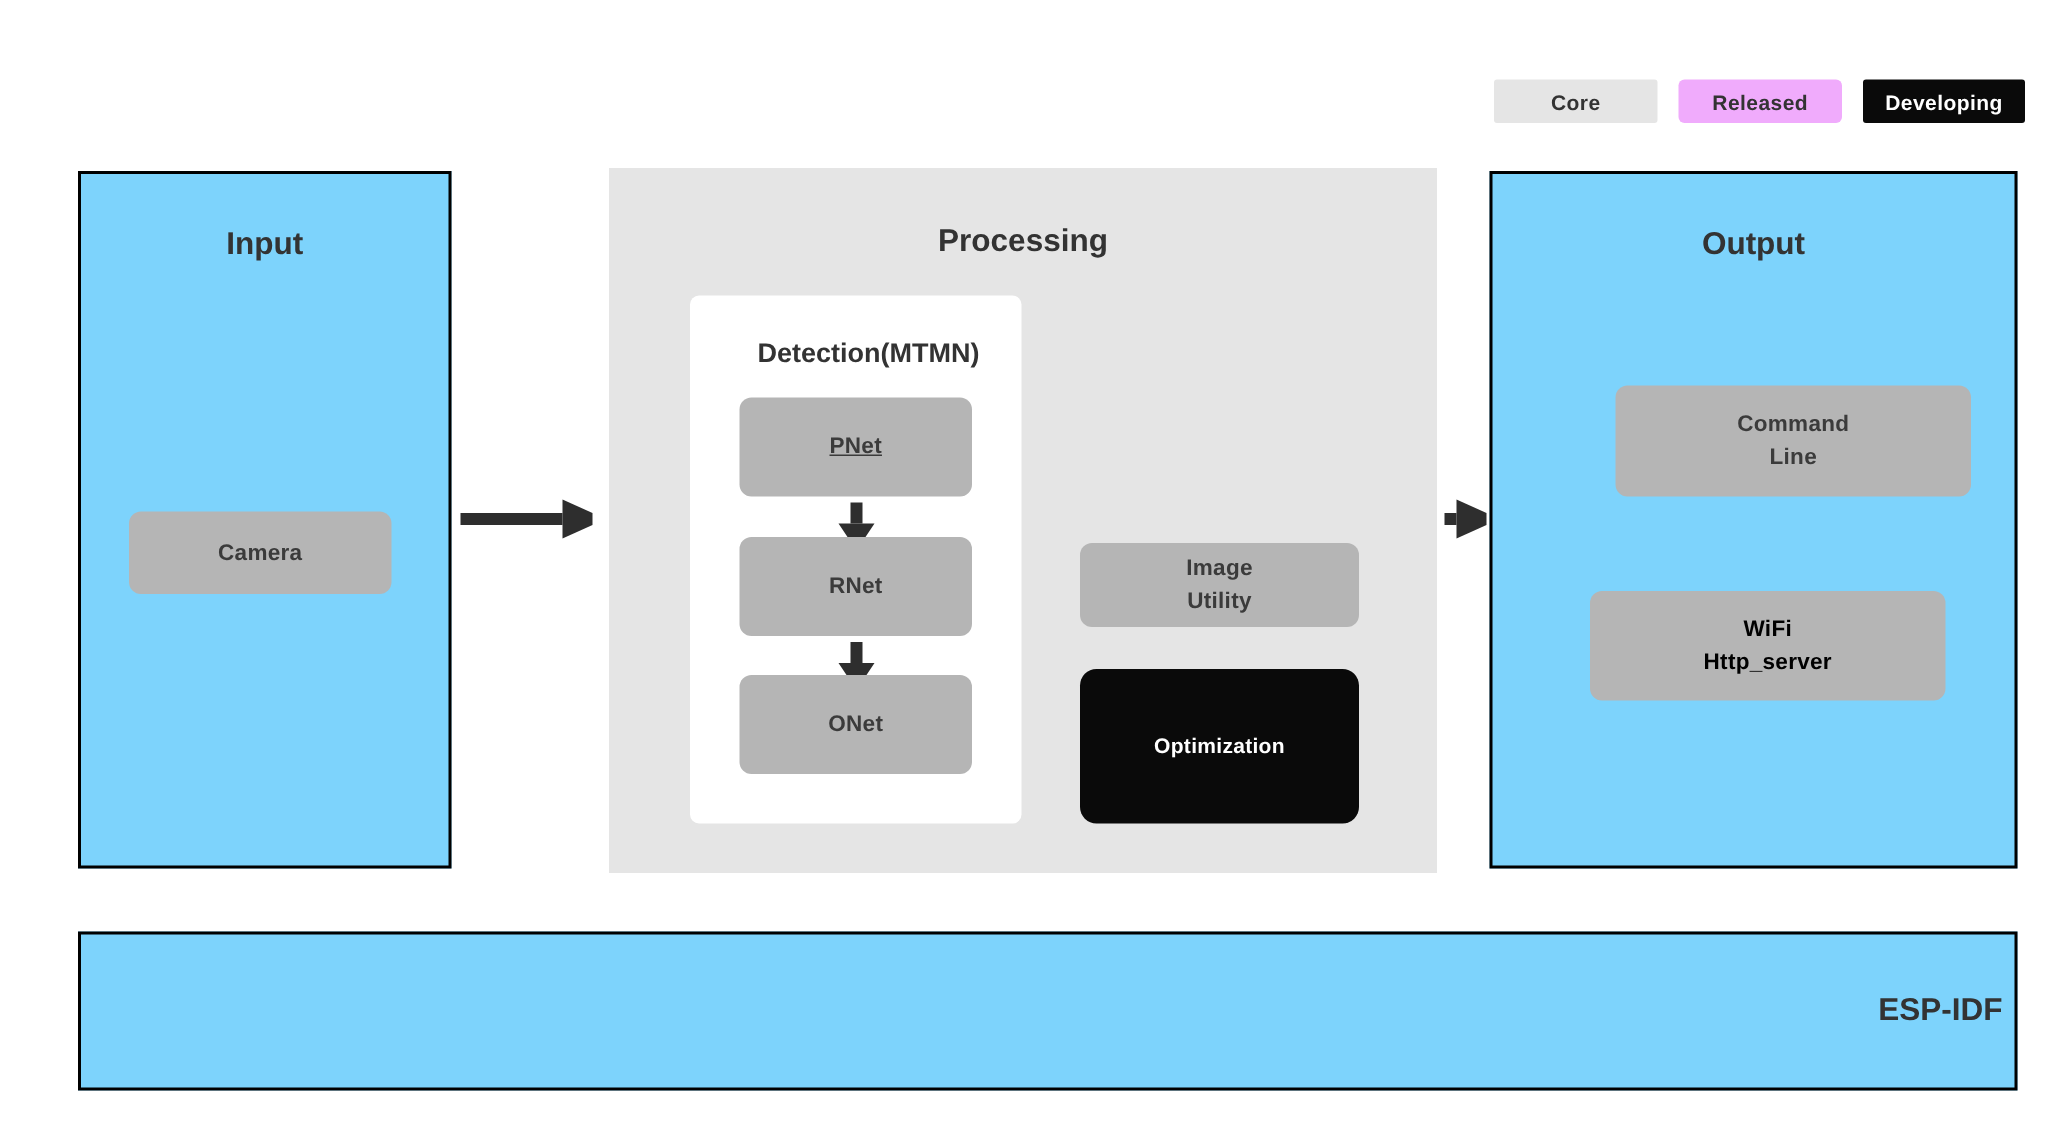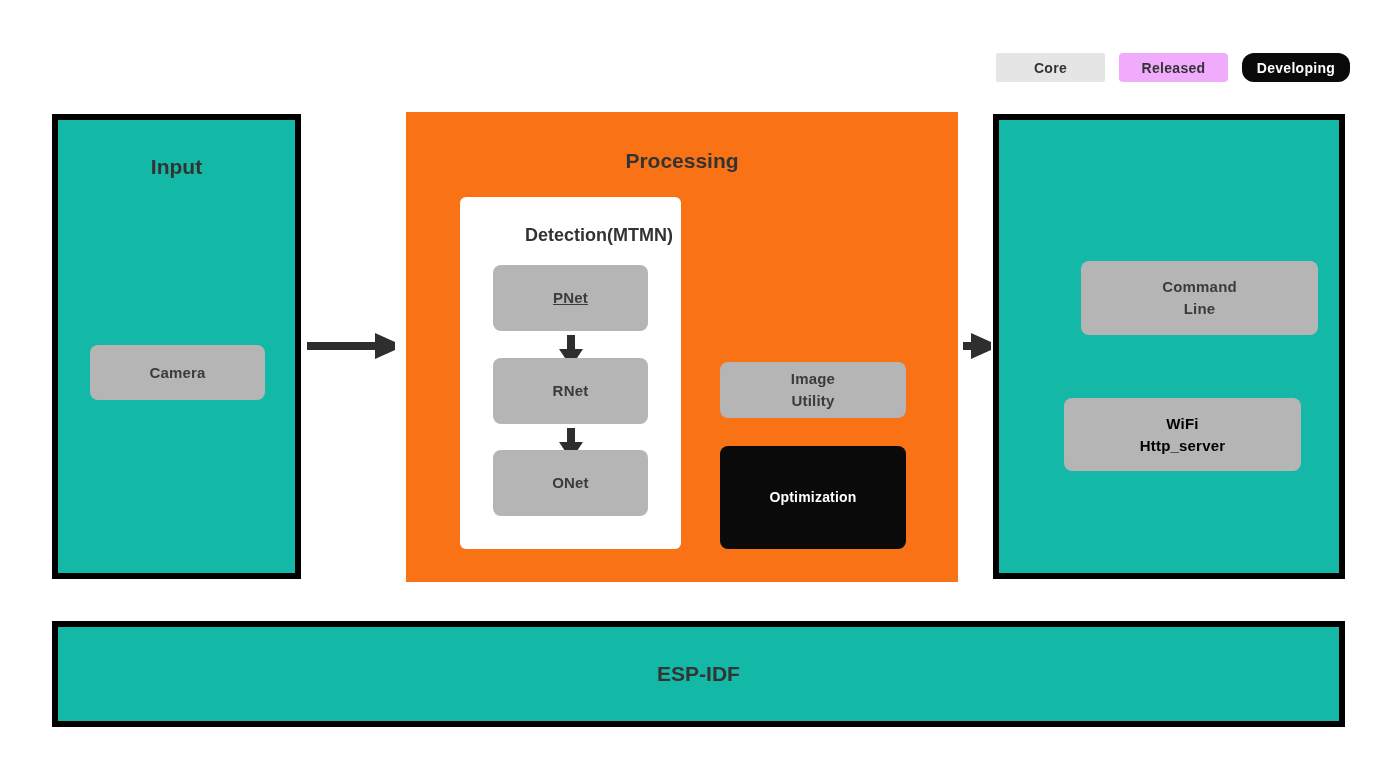--- a/index.html
+++ b/index.html
@@ -11,58 +11,58 @@
   .canvas { position: absolute; inset: 0; background: #ffffff; }
 
   
   .legend { position: absolute; left: 988px; top: 45px; display: flex; gap: 14px; }
   .badge {
     width: 109px; height: 29px; display: flex; align-items: center; justify-content: center;
     font-size: 14px; font-weight: bold; color: #333333; letter-spacing: .3px;
   }
   .badge.core { background: #e5e5e5; border-radius: 2px; }
   .badge.released { background: #f0abfc; border-radius: 4px; }
-  .badge.developing { background: #0a0a0a; color: #ffffff; border-radius: 12px; width: 108px; }
+  .badge.developing { background: #0a0a0a; color: #ffffff; border-radius: 2px; width: 108px; }
 
   
   .panel {
-    position: absolute; background: #14b8a6; border: 6px solid #000000;
+    position: absolute; background: #7dd3fc; border: 2px solid #000000;
   }
   .panel-title {
     text-align: center; font-size: 21px; font-weight: bold; color: #333333;
   }
   .input-panel  { left: 48px;  top: 110px; width: 249px; height: 465px; }
   .output-panel { left: 989px; top: 110px; width: 352px; height: 465px; }
   .espidf-panel { left: 48px; top: 617px; width: 1293px; height: 106px;
-                  display: flex; align-items: center; justify-content: center; }
+                  display: flex; align-items: center; justify-content: flex-end; }
   .input-panel .panel-title, .output-panel .panel-title { padding-top: 31px; }
 
   .processing-panel {
     position: absolute; left: 402px; top: 108px; width: 552px; height: 470px;
-    background: #f97316;
+    background: #e5e5e5;
   }
   .processing-panel .panel-title { padding-top: 33px; }
 
   
   .subbox { position: absolute; background: #ffffff; border-radius: 6px; }
-  .subbox-title { text-align: right; font-weight: bold; color: #333333; margin-left: 17px; }
+  .subbox-title { text-align: center; font-weight: bold; color: #333333; margin-left: 17px; }
   .detection-box { left: 54px; top: 85px; width: 221px; height: 352px; }
   .detection-box .subbox-title { padding-top: 24px; font-size: 18px; }
   .recognition-box { left: 314px; top: 86px; width: 186px; height: 142px; }
   .recognition-box .subbox-title { padding-top: 22px; font-size: 16px; letter-spacing: .4px; }
 
   
   .block {
     position: absolute; border-radius: 8px; background: #b5b5b5;
     display: flex; align-items: center; justify-content: center;
     font-size: 15px; font-weight: bold; color: #3b3b3b; text-align: center;
     white-space: pre-line; line-height: 1.45; letter-spacing: .2px;
   }
   .block.dark-text { color: #000000; }
-  .block.black { background: #0a0a0a; color: #ffffff; font-size: 14px; }
+  .block.black { background: #0a0a0a; color: #ffffff; font-size: 14px; border-radius: 11px; }
 
   .camera-block   { left: 32px;  top: 205px; width: 175px; height: 55px; margin-top: 20px; }
   .pnet-block     { left: 33px;  top: 68px;  width: 155px; height: 66px; text-decoration: underline; }
   .rnet-block     { left: 33px;  top: 161px; width: 155px; height: 66px; }
   .onet-block     { left: 33px;  top: 253px; width: 155px; height: 66px; }
   .frmn-block     { left: 18px;  top: 64px;  width: 150px; height: 62px; }
   .imgutil-block  { left: 314px; top: 250px; width: 186px; height: 56px; }
   .optim-block    { left: 314px; top: 334px; width: 186px; height: 103px; }
   .cmdline-block  { left: 82px;  top: 141px; width: 237px; height: 74px; }
   .wifi-block     { left: 65px;  top: 278px; width: 237px; height: 73px; }
@@ -129,20 +129,21 @@
 
     <div class="block black optim-block">Optimization</div>
   </div>
 
   <div class="harrow harrow-2">
     <div class="shaft"></div>
     <div class="head"></div>
   </div>
 
   <div class="panel output-panel">
+    <div class="panel-title">Output</div>
     <div class="block cmdline-block">Command
 Line</div>
     <div class="block wifi-block dark-text">WiFi
 Http_server</div>
   </div>
 
   <div class="panel espidf-panel">
     <div class="panel-title">ESP-IDF</div>
   </div>
 

